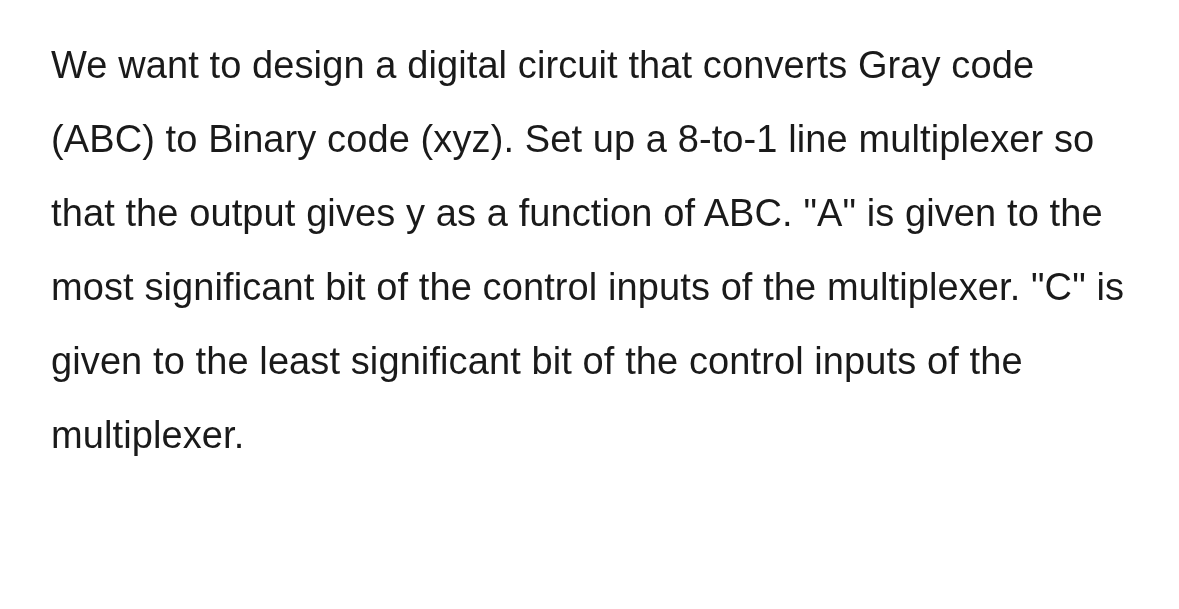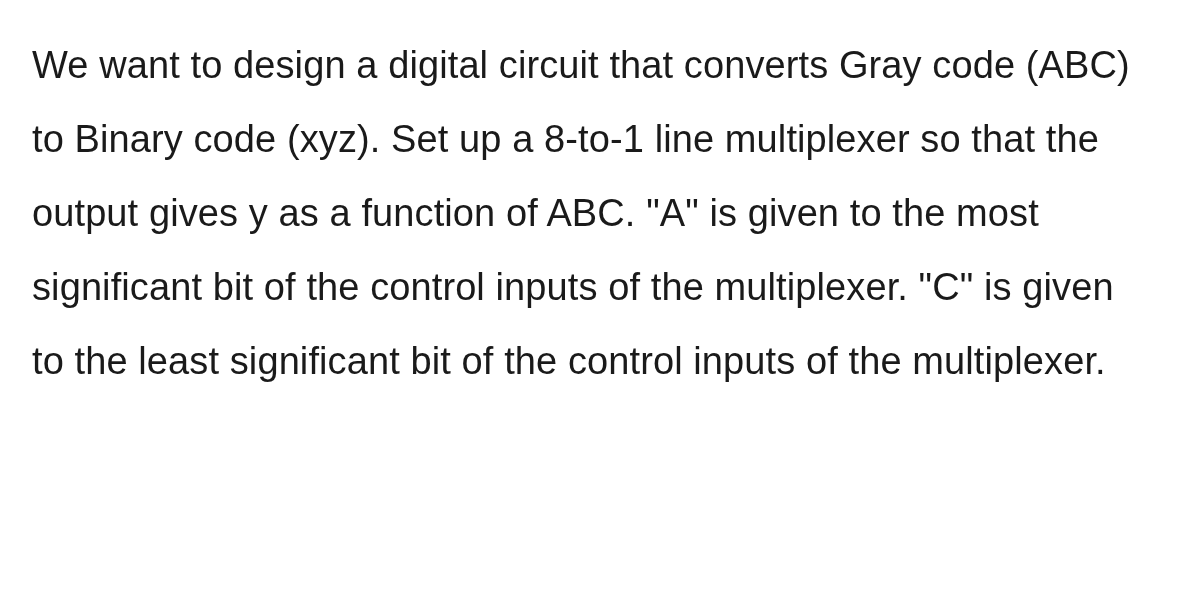--- a/index.html
+++ b/index.html
@@ -5,21 +5,21 @@
   html, body {
     margin: 0;
     padding: 0;
     width: 1179px;
     height: 609px;
     background: #ffffff;
     font-family: "Segoe UI", "Helvetica Neue", Arial, sans-serif;
   }
   .page {
     box-sizing: border-box;
-    padding: 28px 48px 0 32px;
+    padding: 28px 48px 0 51px;
     width: 1179px;
   }
   .paragraph {
     font-size: 38px;
     line-height: 1.95;
     color: #1a1a1a;
     font-weight: 400;
     letter-spacing: 0.1px;
   }
 </style>

